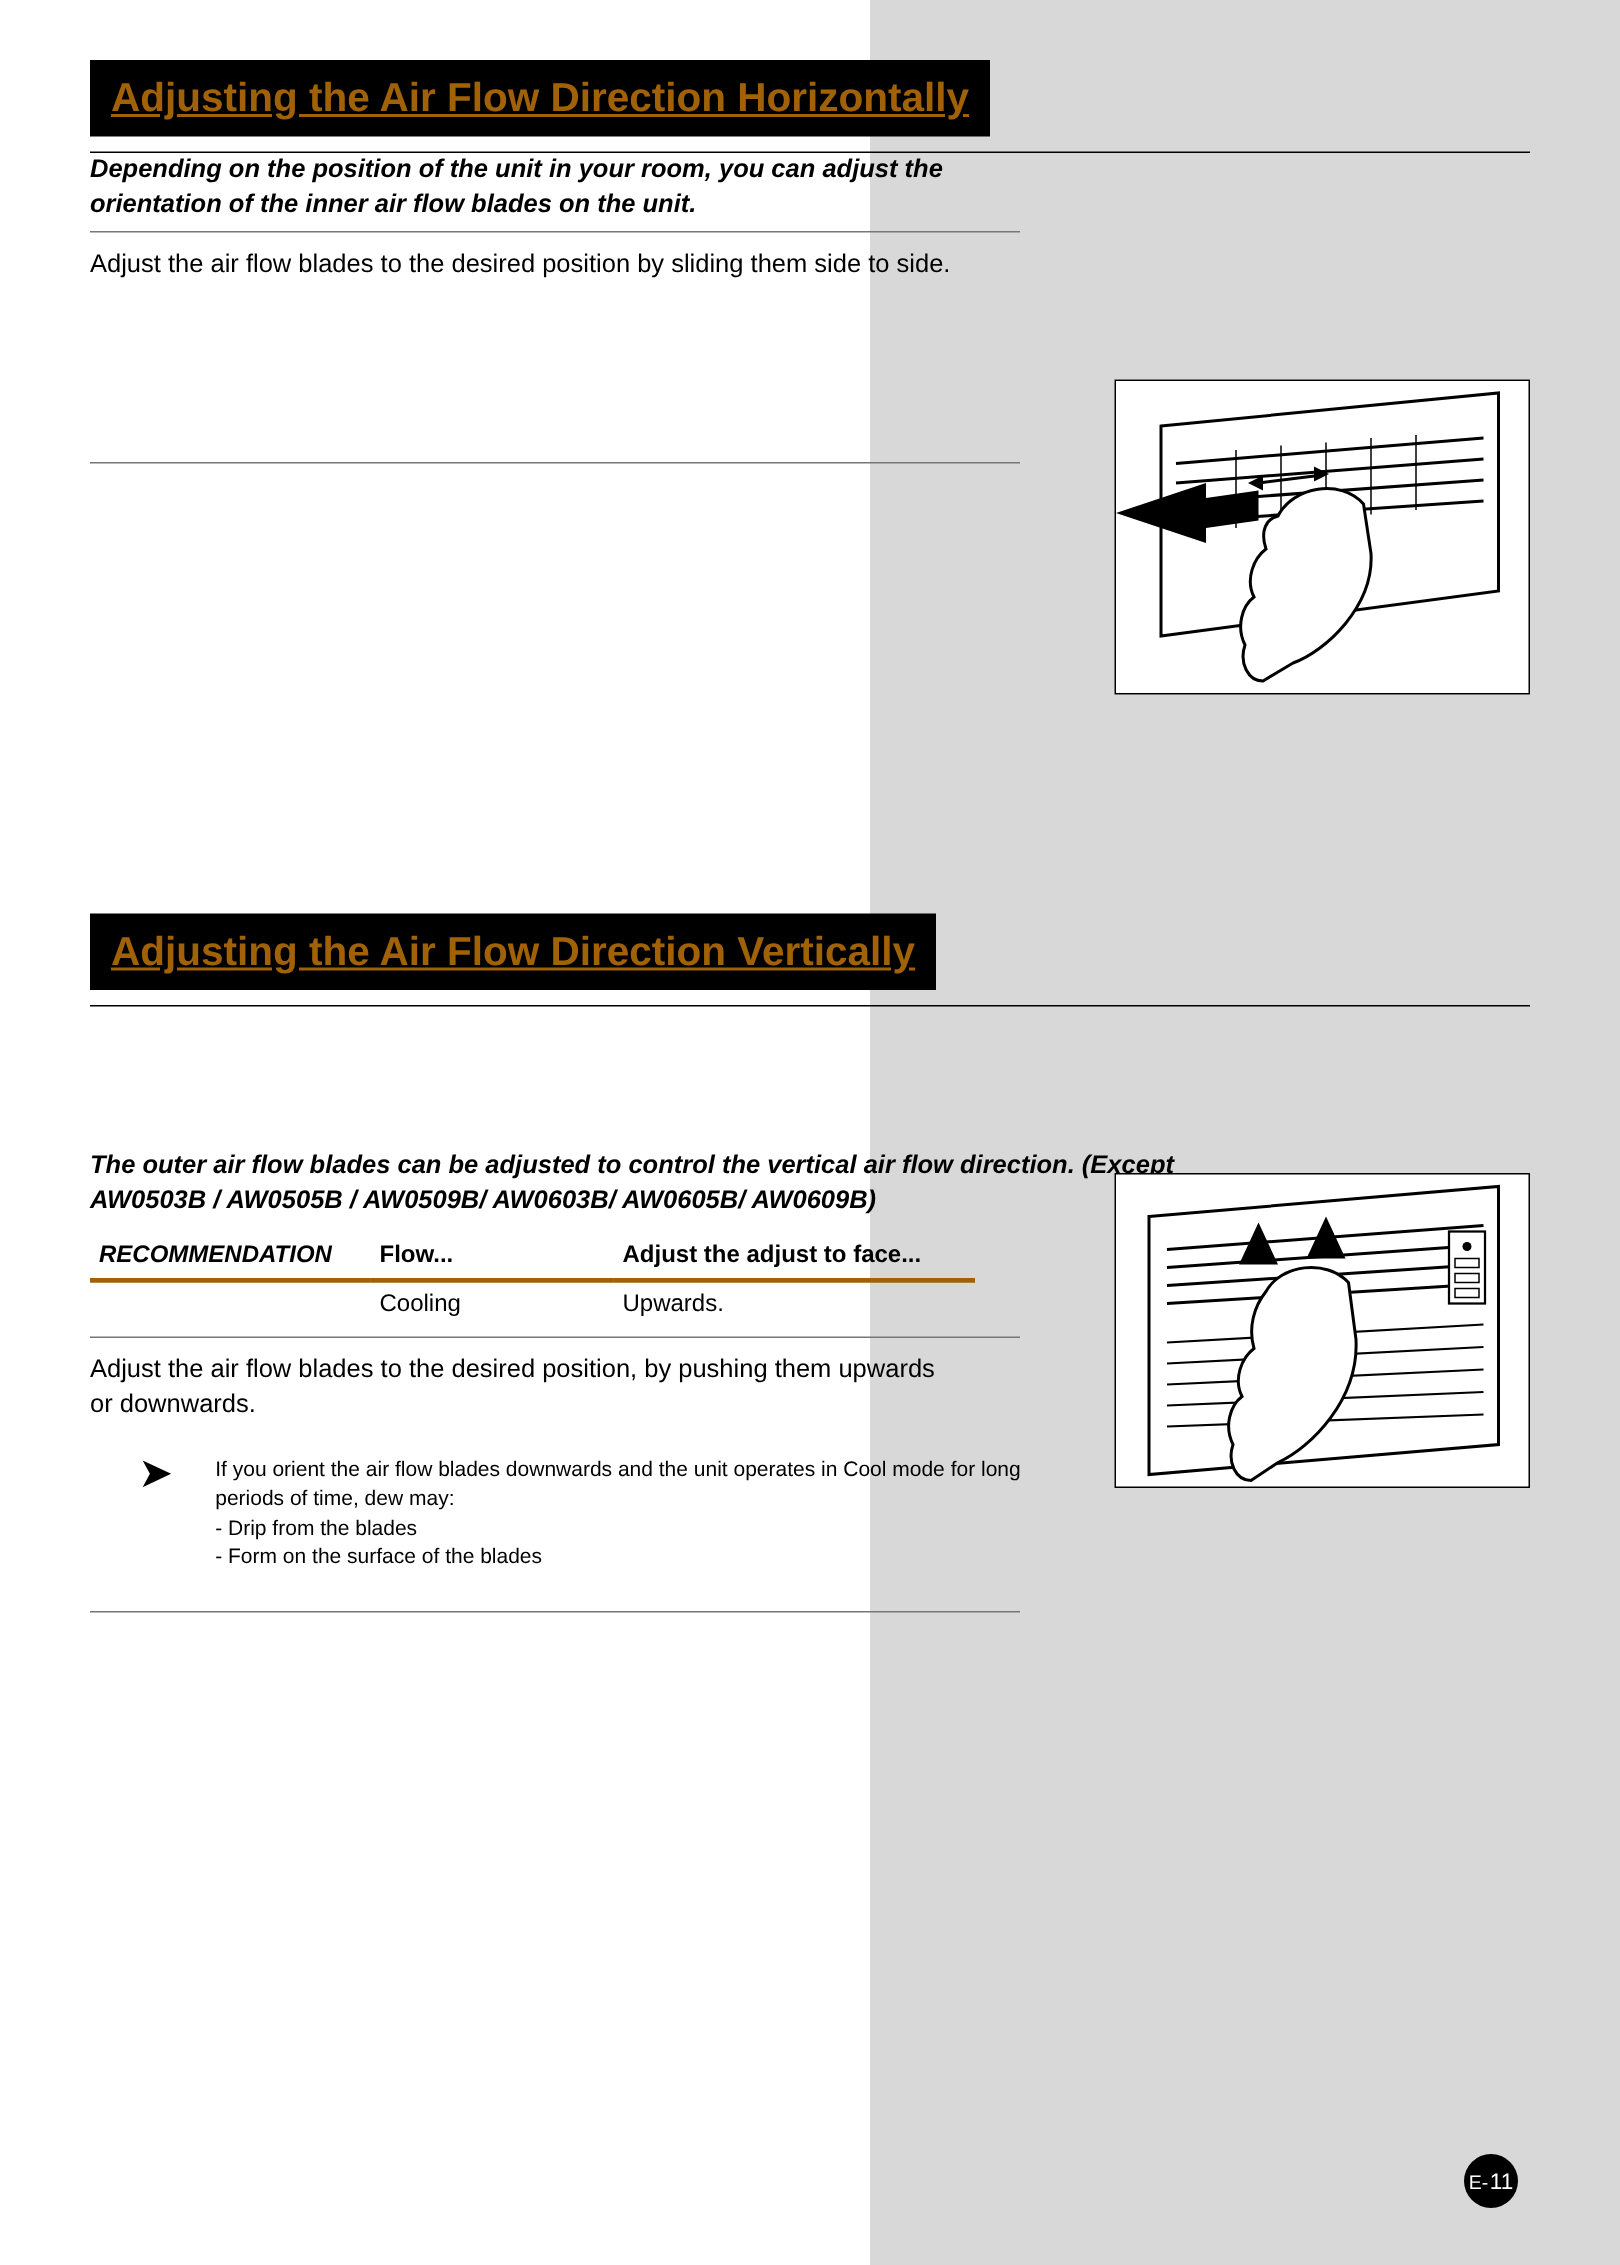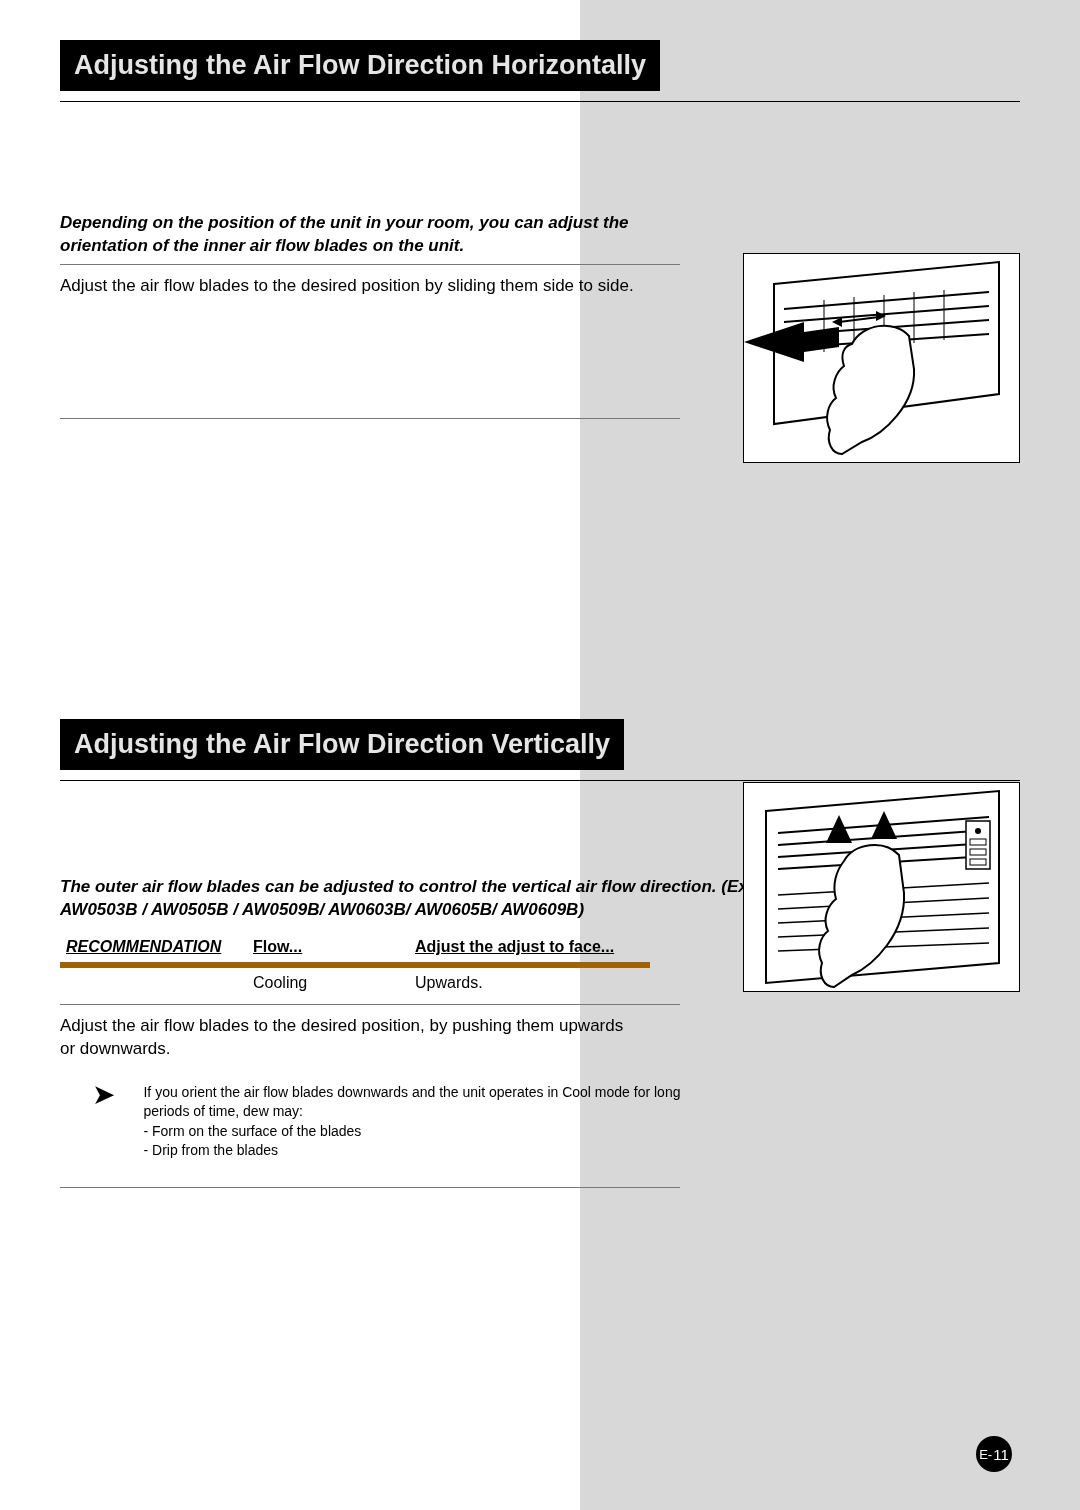--- a/index.html
+++ b/index.html
@@ -25,40 +25,40 @@
     background: #d8d8d8;
     z-index: 0;
   }
   .content {
     position: relative;
     z-index: 1;
     padding: 40px 60px 0 60px;
   }
   .section-title {
     background: #000;
-    color: #e5e5e5;
+    color: #a16207;
     font-size: 27px;
     font-weight: bold;
     padding: 10px 14px;
     display: inline-block;
+    text-decoration: underline;
   }
   .title-row {
     margin-bottom: 10px;
   }
   .title-underline {
     border-bottom: 1px solid #000;
     margin-top: 0px;
     margin-bottom: 0px;
   }
   .intro {
     font-style: italic;
     font-weight: bold;
     font-size: 17px;
     line-height: 1.35;
-    margin-top: 110px;
     margin-bottom: 6px;
     max-width: 620px;
   }
   .thin-hr {
     border: none;
     border-top: 1px solid #777;
     margin: 6px 0 10px 0;
     max-width: 620px;
   }
   .body-text {
@@ -88,21 +88,21 @@
     text-align: left;
     padding: 6px 6px;
   }
   th.rec {
     font-style: italic;
     font-weight: bold;
     width: 175px;
   }
   th.when { font-weight: bold; width: 150px; }
   th.adj { font-weight: bold; }
-  thead tr { border-bottom: 6px solid #a16207; text-decoration: underline; }
+  thead tr { border-bottom: 3px solid #a16207; }
   tbody tr td:first-child { }
   .note-row {
     display: flex;
     align-items: flex-start;
     gap: 28px;
     margin-top: 22px;
     max-width: 640px;
   }
   .note-arrow {
     font-size: 28px;
@@ -210,22 +210,22 @@
         </table>
       </div>
       <hr class="thin-hr" style="max-width:620px;">
 
       <div class="body-text" style="margin-top:6px;">Adjust the air flow blades to the desired position, by pushing them upwards or downwards.</div>
 
       <div class="note-row">
         <div class="note-arrow">➤</div>
         <div class="note-text">
           <div>If you orient the air flow blades downwards and the unit operates in Cool mode for long periods of time, dew may:</div>
+          <div>- Drip from the blades</div>
           <div>- Form on the surface of the blades</div>
-          <div>- Drip from the blades</div>
         </div>
       </div>
 
       <hr class="hr-bottom">
     </div>
 
     <div class="figure" style="top:782px; right:60px;">
       <svg viewBox="0 0 275 208">
 
         <polygon points="22,28 255,8 255,180 22,200" fill="#fff" stroke="#000" stroke-width="2"></polygon>

